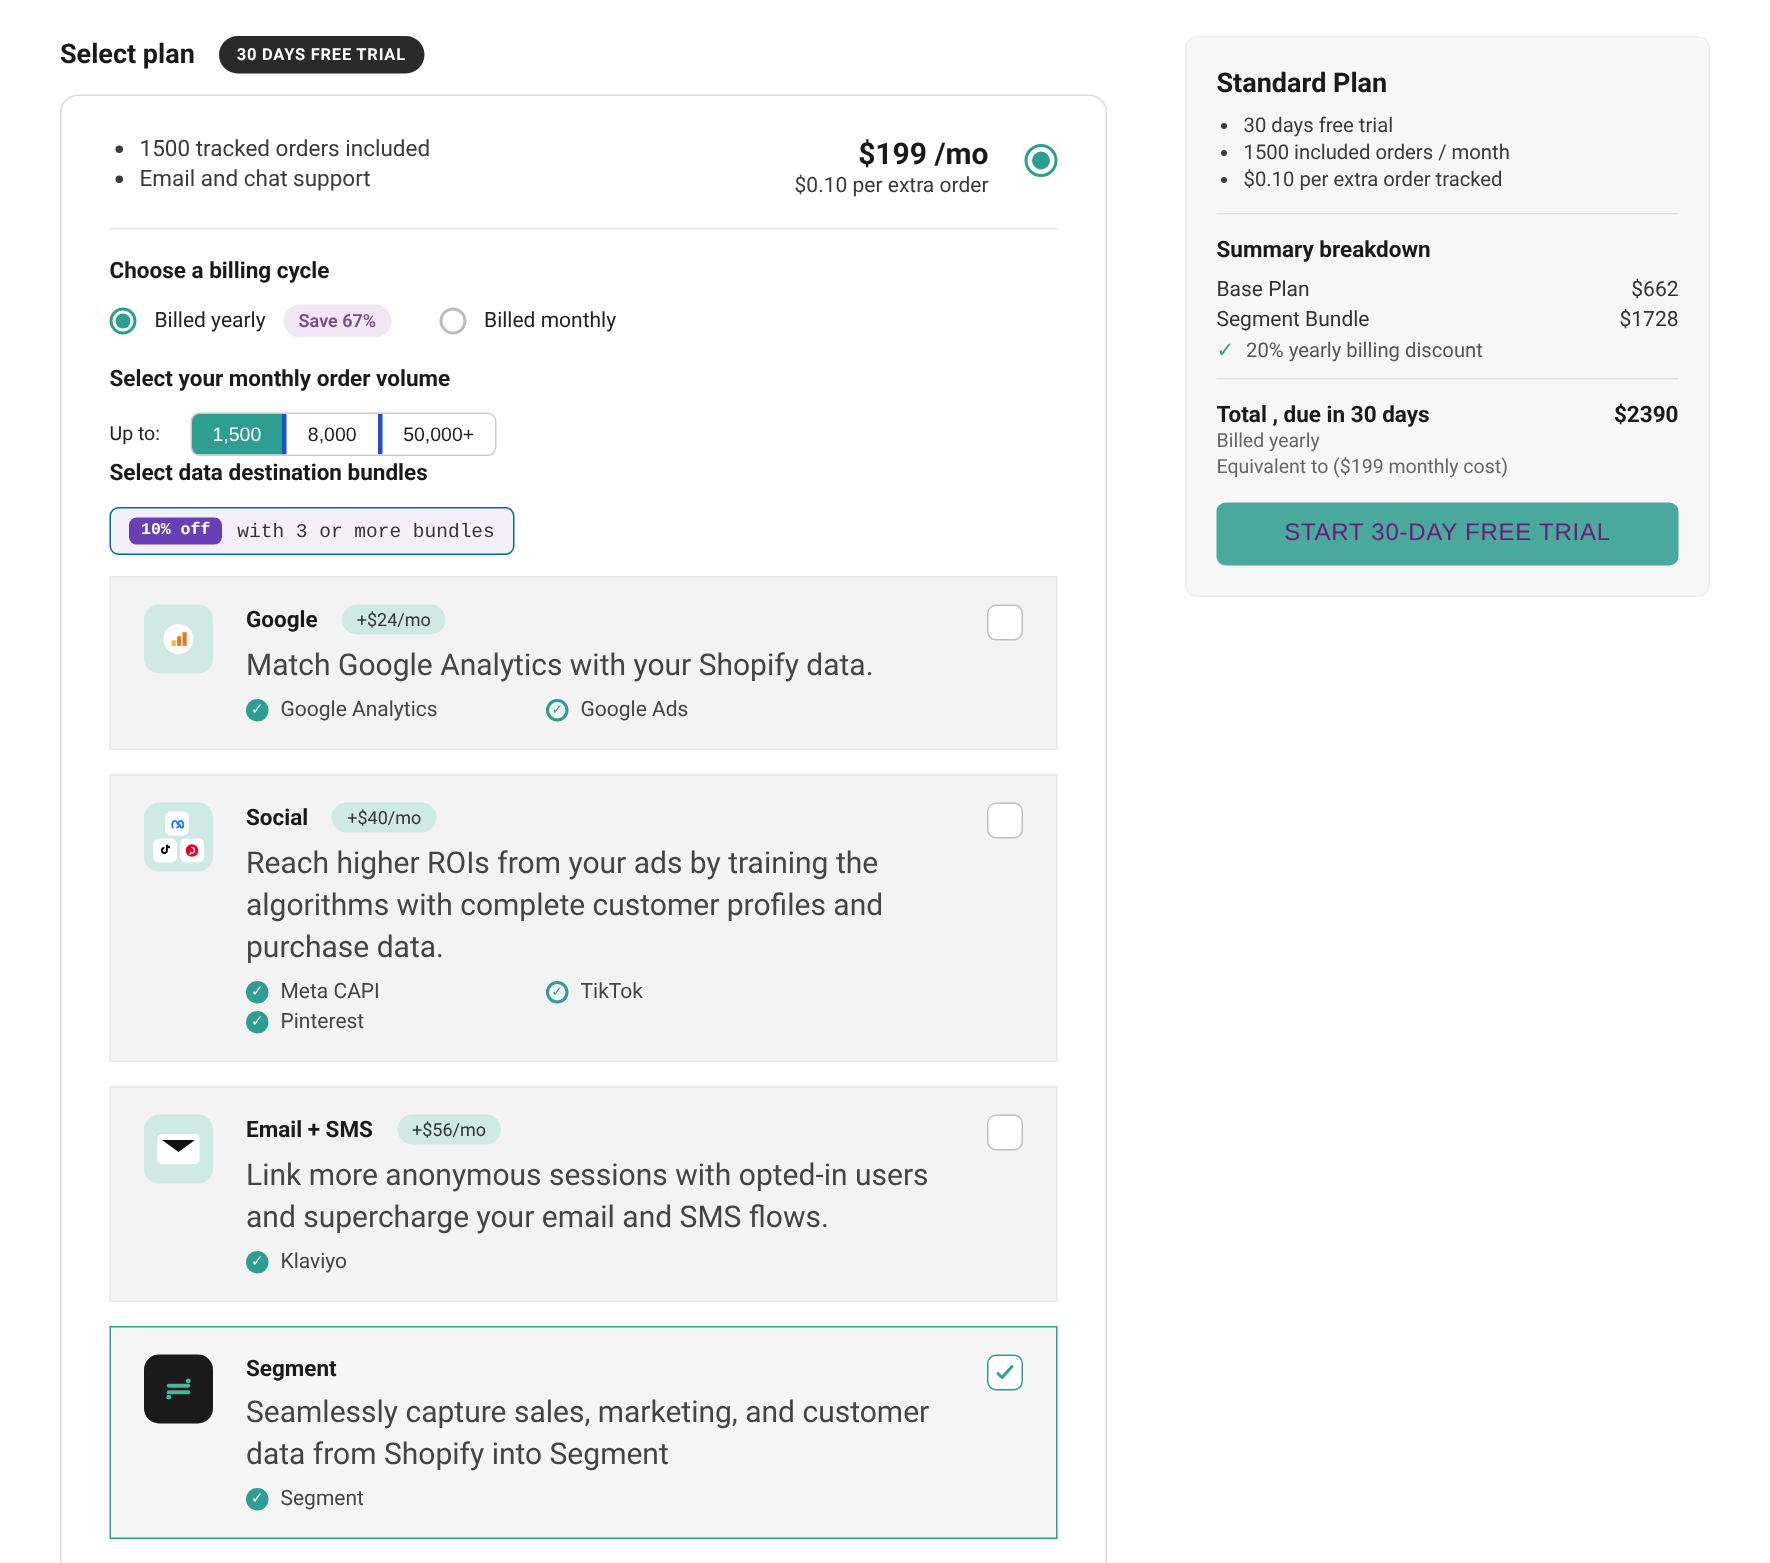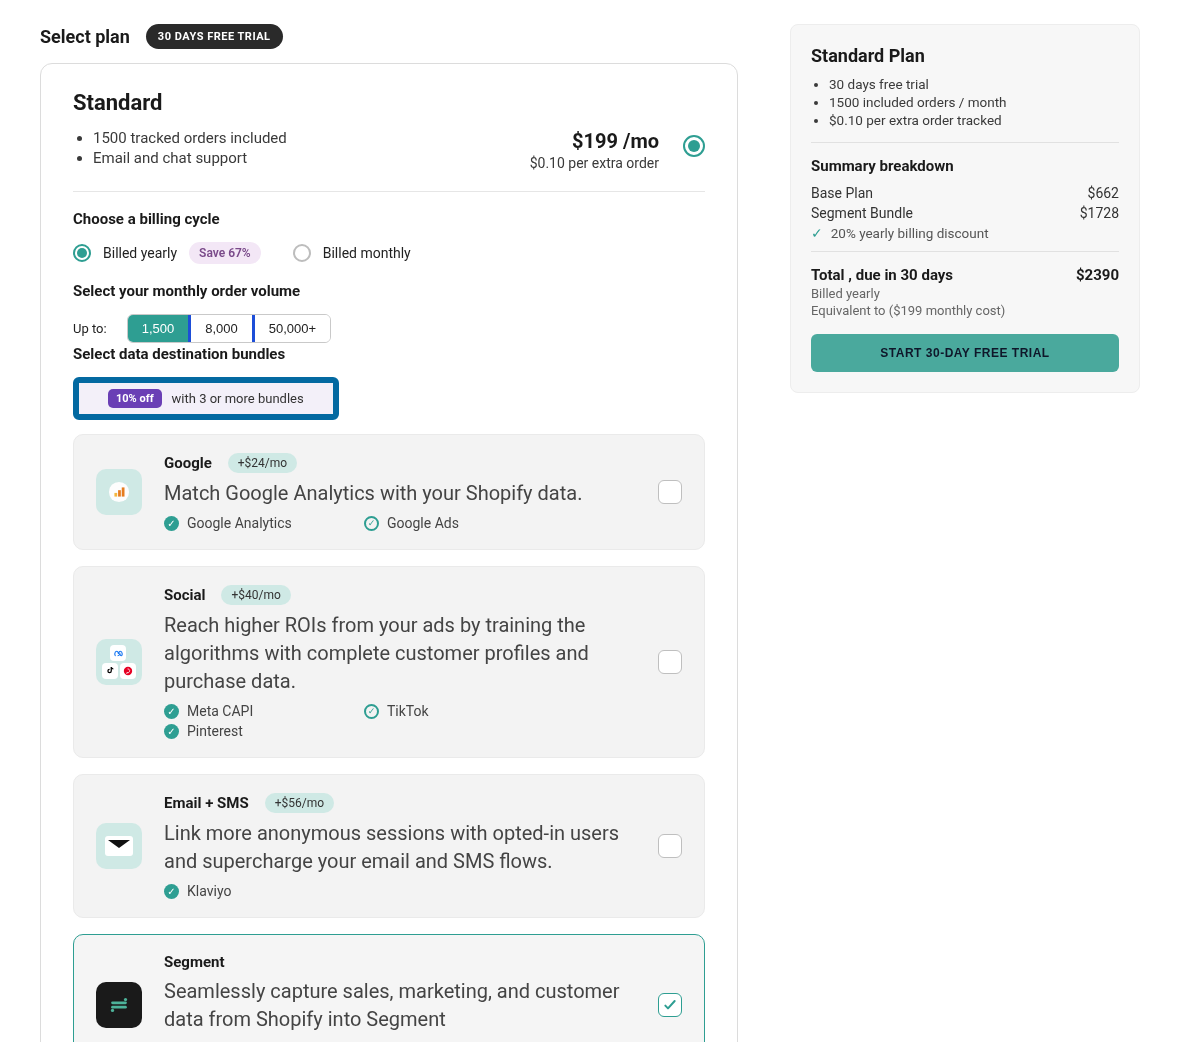--- a/index.html
+++ b/index.html
@@ -162,43 +162,43 @@
   .seg-btn.active {
     background: #2e9e92;
     color: #fff;
   }
 
   .bundle-hint {
     display: inline-flex;
     align-items: center;
     gap: 10px;
     background: #f3f0f9;
-    border: 6px solid #0369a1;
+    border: 1px solid #0369a1;
     border-radius: 6px;
-    padding: 6px 29px;
+    padding: 6px 12px;
     margin-bottom: 14px;
+    font-family: Liberation Mono, monospace;
   }
   .off-pill {
     background: #6a3fb5;
     color: #fff;
     font-size: 11px;
     font-weight: 700;
     padding: 3px 8px;
     border-radius: 5px;
   }
   .hint-text { font-size: 13px; color: #333; }
 
   .bundle {
     background: #f3f3f3;
     border: 1px solid #eaeaea;
-    border-radius: 10px;
+    border-radius: 0;
     padding: 18px 22px;
     margin-bottom: 16px;
     display: flex;
-    align-items: center;
     gap: 22px;
     position: relative;
   }
   .bundle.selected {
     border: 1px solid #2e9e92;
     background: #f5f5f5;
   }
   .bundle-icon {
     width: 46px; height: 46px;
     border-radius: 10px;
@@ -329,26 +329,26 @@
   }
   .sub-line {
     font-size: 13px;
     color: #666;
     margin-top: 2px;
   }
   .trial-btn {
     width: 100%;
     margin-top: 16px;
     background: #4aa99d;
-    color: #0f172a;
+    color: #701a75;
     border: none;
     border-radius: 6px;
     padding: 12px 10px;
-    font-size: 12px;
-    font-weight: 700;
+    font-size: 16px;
+    font-weight: 400;
     letter-spacing: 0.5px;
     cursor: pointer;
   }
 
   
   .ic-ga {
     background: #cfe9e5;
   }
   .ic-ga svg { display:block; }
   .ic-social {
@@ -387,21 +387,20 @@
 
 <div class="page">
 
   <div class="left-col">
     <div class="header-row">
       <div class="page-title">Select plan</div>
       <div class="trial-badge">30 DAYS FREE TRIAL</div>
     </div>
 
     <div class="plan-card">
-      <div class="plan-name">Standard</div>
 
       <div class="plan-top">
         <ul class="plan-features">
           <li>1500 tracked orders included</li>
           <li>Email and chat support</li>
         </ul>
         <div class="price-block">
           <div class="price-text">
             <div class="price-main">$199 /mo</div>
             <div class="price-sub">$0.10 per extra order</div>

